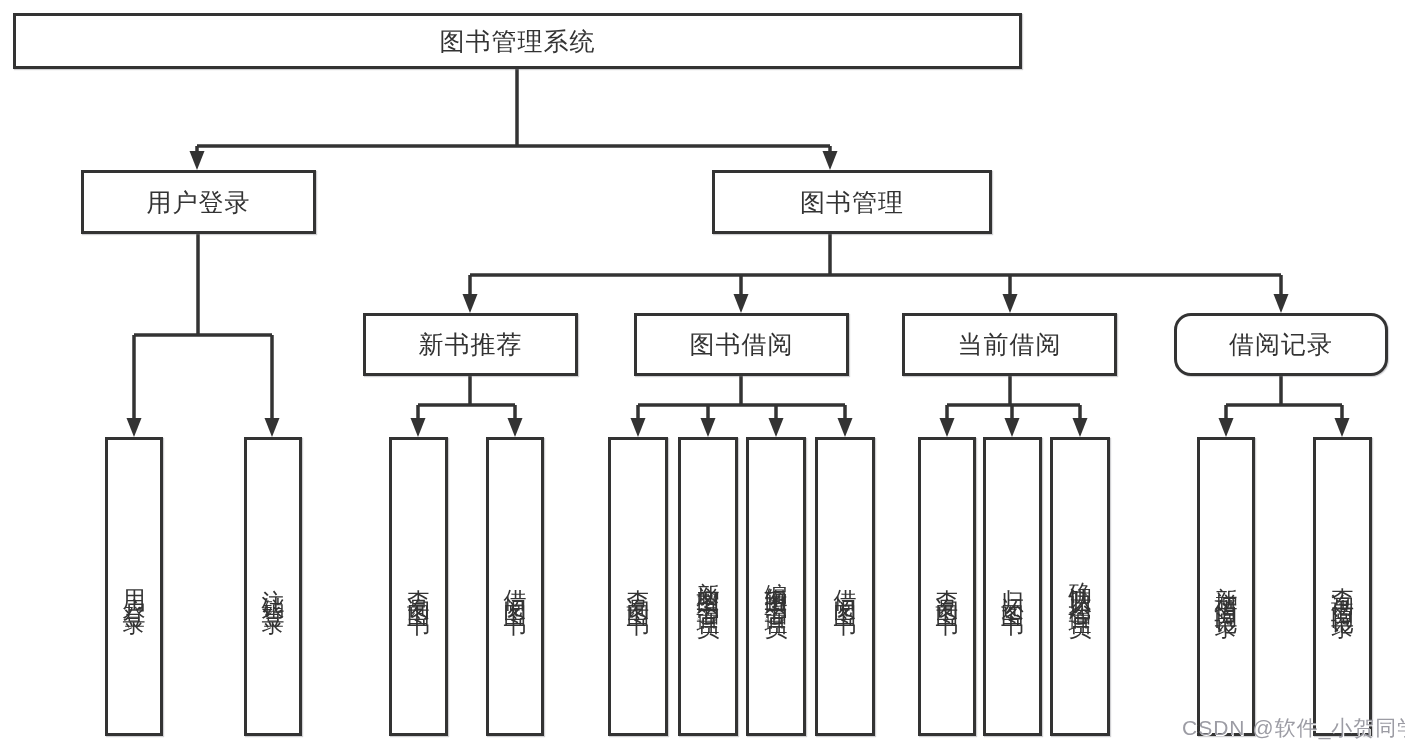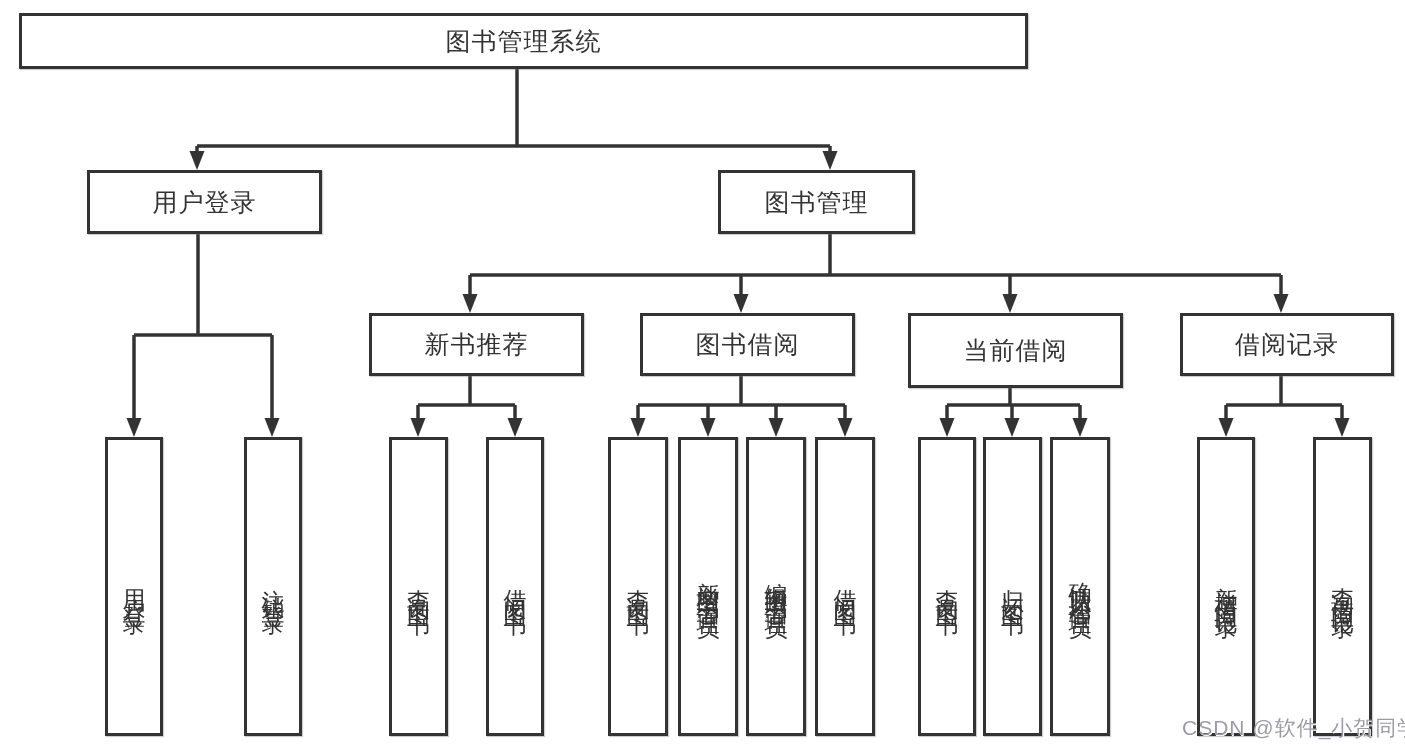--- a/index.html
+++ b/index.html
@@ -25,21 +25,20 @@
     color: #333333;
     display: flex;
     align-items: center;
     justify-content: center;
     box-shadow: 1px 1px 1px rgba(120,120,130,0.35);
   }
   .hbox {
     font-size: 25px;
     letter-spacing: 1px;
     white-space: nowrap;
-    margin-left: 6px;
   }
   .vbox {
     writing-mode: vertical-rl;
     text-orientation: mixed;
     font-size: 23px;
     line-height: 1;
     white-space: nowrap;
   }
   .s4 { letter-spacing: 8px; }
   .s6 { letter-spacing: 6px; }
@@ -134,26 +133,26 @@
         <polygon points="1218.5,418 1233.5,418 1226,437" stroke="none"></polygon>
         <line x1="1342" y1="405" x2="1342" y2="421"></line>
         <polygon points="1334.5,418 1349.5,418 1342,437" stroke="none"></polygon>
       </g>
     </g>
   </svg>
 
   <div class="box hbox" style="left:13px; top:13px; width:1009px; height:56px;">图书管理系统</div>
 
   <div class="box hbox" style="left:81px; top:170px; width:235px; height:64px;">用户登录</div>
-  <div class="box hbox" style="left:712px; top:170px; width:197px; height:64px;">图书管理</div>
+  <div class="box hbox" style="left:712px; top:170px; width:280px; height:64px;">图书管理</div>
 
   <div class="box hbox" style="left:634px; top:313px; width:215px; height:63px;">图书借阅</div>
   <div class="box hbox" style="left:363px; top:313px; width:215px; height:63px;">新书推荐</div>
-  <div class="box hbox" style="left:902px; top:313px; width:215px; height:75px;">当前借阅</div>
-  <div class="box hbox" style="left:1174px; top:313px; width:214px; height:63px;">借阅记录</div>
+  <div class="box hbox" style="left:902px; top:313px; width:215px; height:63px;">当前借阅</div>
+  <div class="box hbox" style="left:1174px; top:313px; width:214px; height:63px;border-radius:17px;">借阅记录</div>
 
   <div class="box vbox s4" style="left:105px; top:437px; width:58px; height:299px;">用户登录</div>
   <div class="box vbox s4" style="left:244px; top:437px; width:58px; height:299px;">注销登录</div>
 
   <div class="box vbox s4" style="left:389px; top:437px; width:59px; height:299px;">查询图书</div>
   <div class="box vbox s4" style="left:486px; top:437px; width:58px; height:299px;">借阅图书</div>
 
   <div class="box vbox s4" style="left:608px; top:437px; width:60px; height:299px;">查询图书</div>
   <div class="box vbox s9" style="left:678px; top:437px; width:60px; height:299px;">新增图书（管理员）</div>
   <div class="box vbox s9" style="left:746px; top:437px; width:60px; height:299px;">编辑图书（管理员）</div>

